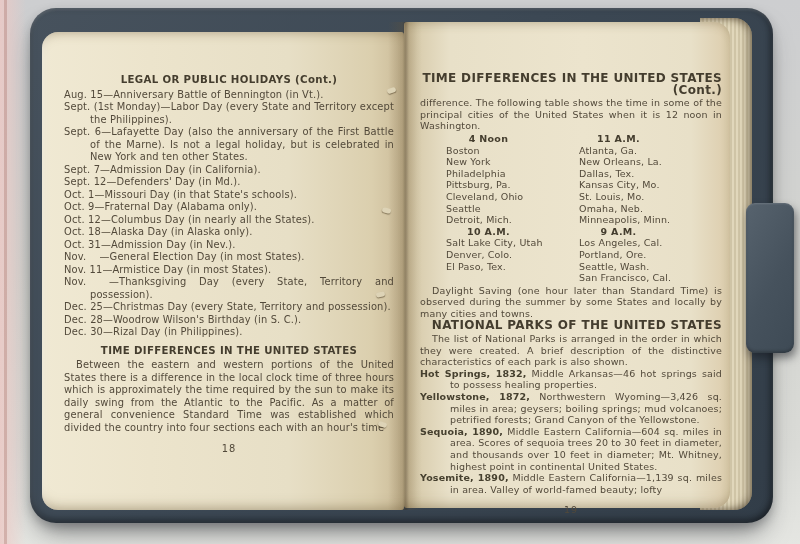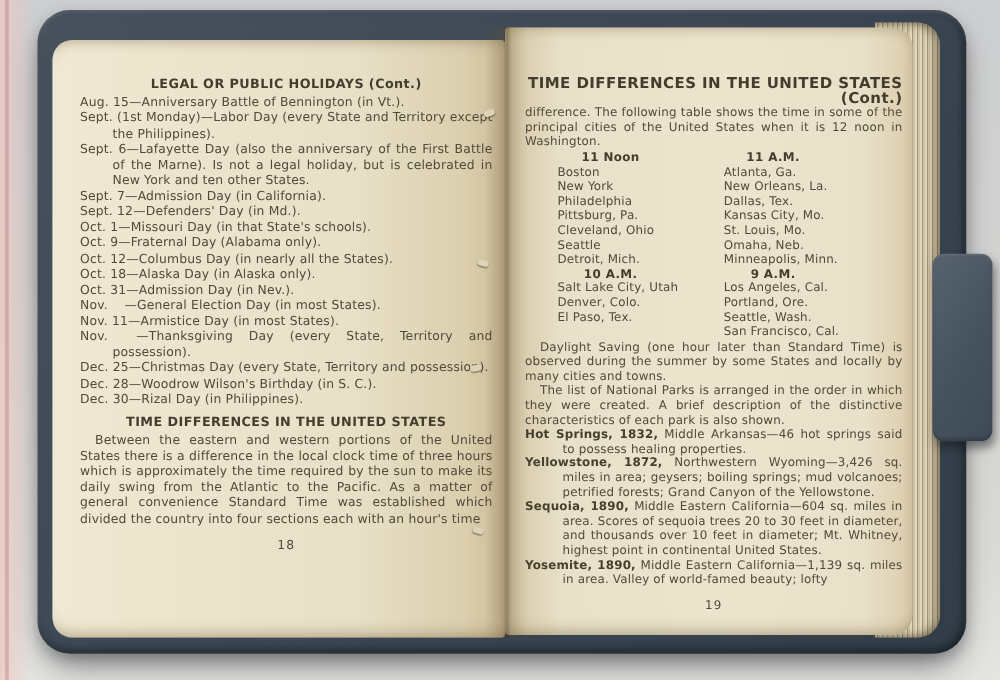--- a/index.html
+++ b/index.html
@@ -38,21 +38,21 @@
   .gutter{position:absolute;left:358px;top:14px;width:34px;height:488px;z-index:3;pointer-events:none;
     background:linear-gradient(90deg,rgba(105,85,50,0) 0%,rgba(105,85,50,.26) 42%,rgba(58,44,24,.36) 52%,rgba(105,85,50,.18) 62%,rgba(105,85,50,0) 100%);}
 
   .stitch{position:absolute;width:9px;height:5px;border-radius:3px;background:#ddd3b6;z-index:4;
     box-shadow:0 1px 1px rgba(70,55,30,.55);}
   .stitch.s1{left:357px;top:80px;transform:rotate(-20deg);}
   .stitch.s2{left:352px;top:200px;transform:rotate(15deg);}
   .stitch.s3{left:346px;top:284px;transform:rotate(-12deg);}
   .stitch.s4{left:348px;top:414px;transform:rotate(18deg);}
 
-  .ptext{position:absolute;color:#52493a;letter-spacing:.15px;}
+  .ptext{position:absolute;color:#52493a;letter-spacing:.15px;margin-top:12px;}
   .ptext-left{left:22px;right:10px;top:30px;font-size:9.9px;line-height:12.5px;}
   .ptext-right{left:16px;right:8px;top:38px;font-size:9.5px;line-height:11.6px;}
 
   h2{font-size:10.2px;font-weight:bold;text-align:center;letter-spacing:.35px;margin:0 0 2px 0;color:#443d2e;}
   .ptext-right h2{font-size:12px;margin:1px 0 1px 0;text-align:right;}
   h2.gap-above{margin-top:6px;}
 
   .hang{padding-left:26px;text-indent:-26px;text-align:justify;}
   .para{margin:0;text-align:justify;}
   .indent1{text-indent:12px;}
@@ -105,21 +105,21 @@
         <div class="pagenum">18</div>
       </div>
     </div>
 
     <div class="page page-right">
       <div class="ptext ptext-right">
         <h2>TIME DIFFERENCES IN THE UNITED STATES (Cont.)</h2>
         <p class="para">difference.  The following table shows the time in some of the principal cities of the United States when it is 12 noon in Washington.</p>
         <div class="ttable">
             <div class="tcol tcol-left">
-              <div class="thead">11 Noon</div>
+              <div class="thead">4 Noon</div>
               <div class="city">Boston</div>
               <div class="city">New York</div>
               <div class="city">Philadelphia</div>
               <div class="city">Pittsburg, Pa.</div>
               <div class="city">Cleveland, Ohio</div>
               <div class="city">Seattle</div>
               <div class="city">Detroit, Mich.</div>
             </div>
             <div class="tcol tcol-right">
               <div class="thead">11 A.M.</div>
@@ -139,20 +139,21 @@
             </div>
             <div class="tcol tcol-right">
               <div class="thead">9 A.M.</div>
               <div class="city">Los Angeles, Cal.</div>
               <div class="city">Portland, Ore.</div>
               <div class="city">Seattle, Wash.</div>
               <div class="city">San Francisco, Cal.</div>
             </div>
           </div>
         <p class="para indent1">Daylight Saving (one hour later than Standard Time) is observed during the summer by some States and locally by many cities and towns.</p>
+        <h2>NATIONAL PARKS OF THE UNITED STATES</h2>
         <p class="para indent1">The list of National Parks is arranged in the order in which they were created.  A brief description of the distinctive characteristics of each park is also shown.</p>
         <div>
             <div class="park"><b>Hot Springs, 1832,</b><span> Middle Arkansas—46 hot springs said to possess healing properties.</span></div>
             <div class="park"><b>Yellowstone, 1872,</b><span> Northwestern Wyoming—3,426 sq. miles in area; geysers; boiling springs; mud volcanoes; petrified forests; Grand Canyon of the Yellowstone.</span></div>
             <div class="park"><b>Sequoia, 1890,</b><span> Middle Eastern California—604 sq. miles in area.  Scores of sequoia trees 20 to 30 feet in diameter, and thousands over 10 feet in diameter; Mt. Whitney, highest point in continental United States.</span></div>
             <div class="park"><b>Yosemite, 1890,</b><span> Middle Eastern California—1,139 sq. miles in area.  Valley of world-famed beauty; lofty</span></div>
           </div>
         <div class="pagenum">19</div>
       </div>
     </div>

